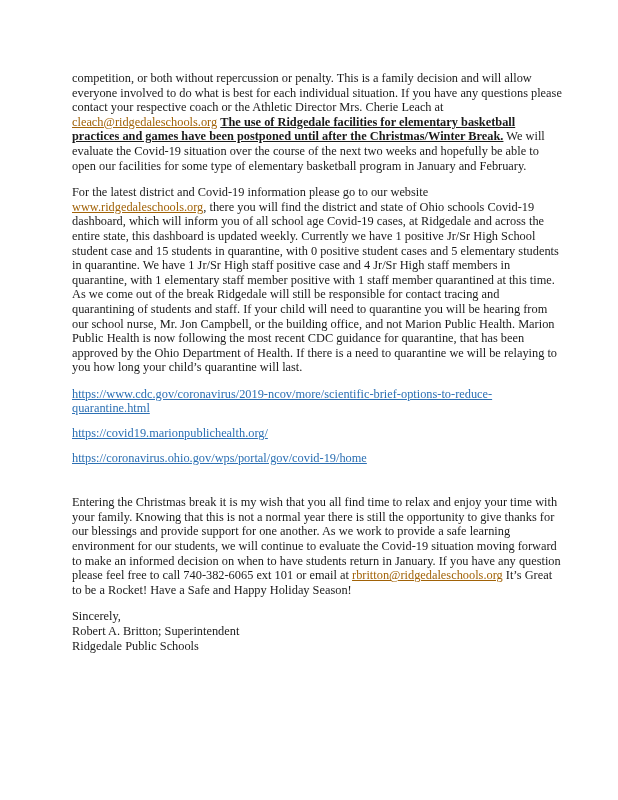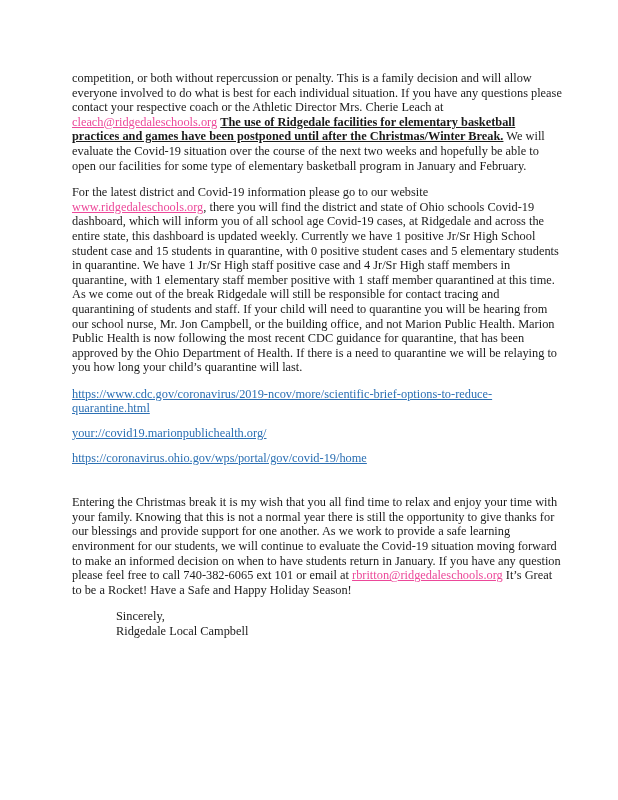--- a/index.html
+++ b/index.html
@@ -3,37 +3,38 @@
 <meta charset="utf-8">
 <style>
   html, body { margin: 0; padding: 0; background: #ffffff; }
   body { width: 618px; height: 800px; position: relative; overflow: hidden; }
   .page {
     position: absolute; left: 72px; top: 71px; width: 490px;
     font-family: "Liberation Serif", serif; font-size: 12.35px; line-height: 14.6px;
     color: #1a1a1a;
   }
   p { margin: 0 0 12px 0; }
-  a { color: #ec4899; text-decoration: underline; }
+  a { color: #a16207; text-decoration: underline; }
   .bold-u { font-weight: bold; text-decoration: underline; text-align: right; }
   .link-p { margin: 0 0 10px 0; font-weight: normal; }
   .link-p a { color: #2b6fb3; }
-  .sig div { line-height: 14.6px; margin-left: 44px; }
+  .sig div { line-height: 14.6px; }
 </style>
 </head>
 <body>
 
 <div class="page">
   <p><span>competition, or both without repercussion or penalty. This is a family decision and will allow everyone involved to do what is best for each individual situation. If you have any questions please contact your respective coach or the Athletic Director Mrs. Cherie Leach at </span><a>cleach@ridgedaleschools.org</a> <span class="bold-u">The use of Ridgedale facilities for elementary basketball practices and games have been postponed until after the Christmas/Winter Break.</span><span> We will evaluate the Covid-19 situation over the course of the next two weeks and hopefully be able to open our facilities for some type of elementary basketball program in January and February.</span></p>
 
   <p><span>For the latest district and Covid-19 information please go to our website </span><a>www.ridgedaleschools.org</a><span>, there you will find the district and state of Ohio schools Covid-19 dashboard, which will inform you of all school age Covid-19 cases, at Ridgedale and across the entire state, this dashboard is updated weekly. Currently we have 1 positive Jr/Sr High School student case and 15 students in quarantine, with 0 positive student cases and 5 elementary students in quarantine. We have 1 Jr/Sr High staff positive case and 4 Jr/Sr High staff members in quarantine, with 1 elementary staff member positive with 1 staff member quarantined at this time. As we come out of the break Ridgedale will still be responsible for contact tracing and quarantining of students and staff. If your child will need to quarantine you will be hearing from our school nurse, Mr. Jon Campbell, or the building office, and not Marion Public Health. Marion Public Health is now following the most recent CDC guidance for quarantine, that has been approved by the Ohio Department of Health. If there is a need to quarantine we will be relaying to you how long your child’s quarantine will last.</span></p>
 
   <p class="link-p"><a>https://www.cdc.gov/coronavirus/2019-ncov/more/scientific-brief-options-to-reduce-quarantine.html</a></p>
-  <p class="link-p"><a>your://covid19.marionpublichealth.org/</a></p>
+  <p class="link-p"><a>https://covid19.marionpublichealth.org/</a></p>
   <p class="link-p" style="margin-bottom:30px"><a>https://coronavirus.ohio.gov/wps/portal/gov/covid-19/home</a></p>
 
   <p><span>Entering the Christmas break it is my wish that you all find time to relax and enjoy your time with your family. Knowing that this is not a normal year there is still the opportunity to give thanks for our blessings and provide support for one another. As we work to provide a safe learning environment for our students, we will continue to evaluate the Covid-19 situation moving forward to make an informed decision on when to have students return in January. If you have any question please feel free to call 740-382-6065 ext 101 or email at </span><a>rbritton@ridgedaleschools.org</a><span> It’s Great to be a Rocket! Have a Safe and Happy Holiday Season!</span></p>
 
   <div class="sig">
     <div>Sincerely,</div>
-    <div>Ridgedale Local Campbell</div>
+    <div>Robert A. Britton; Superintendent</div>
+    <div>Ridgedale Public Schools</div>
   </div>
 </div>
 
 </body></html>

